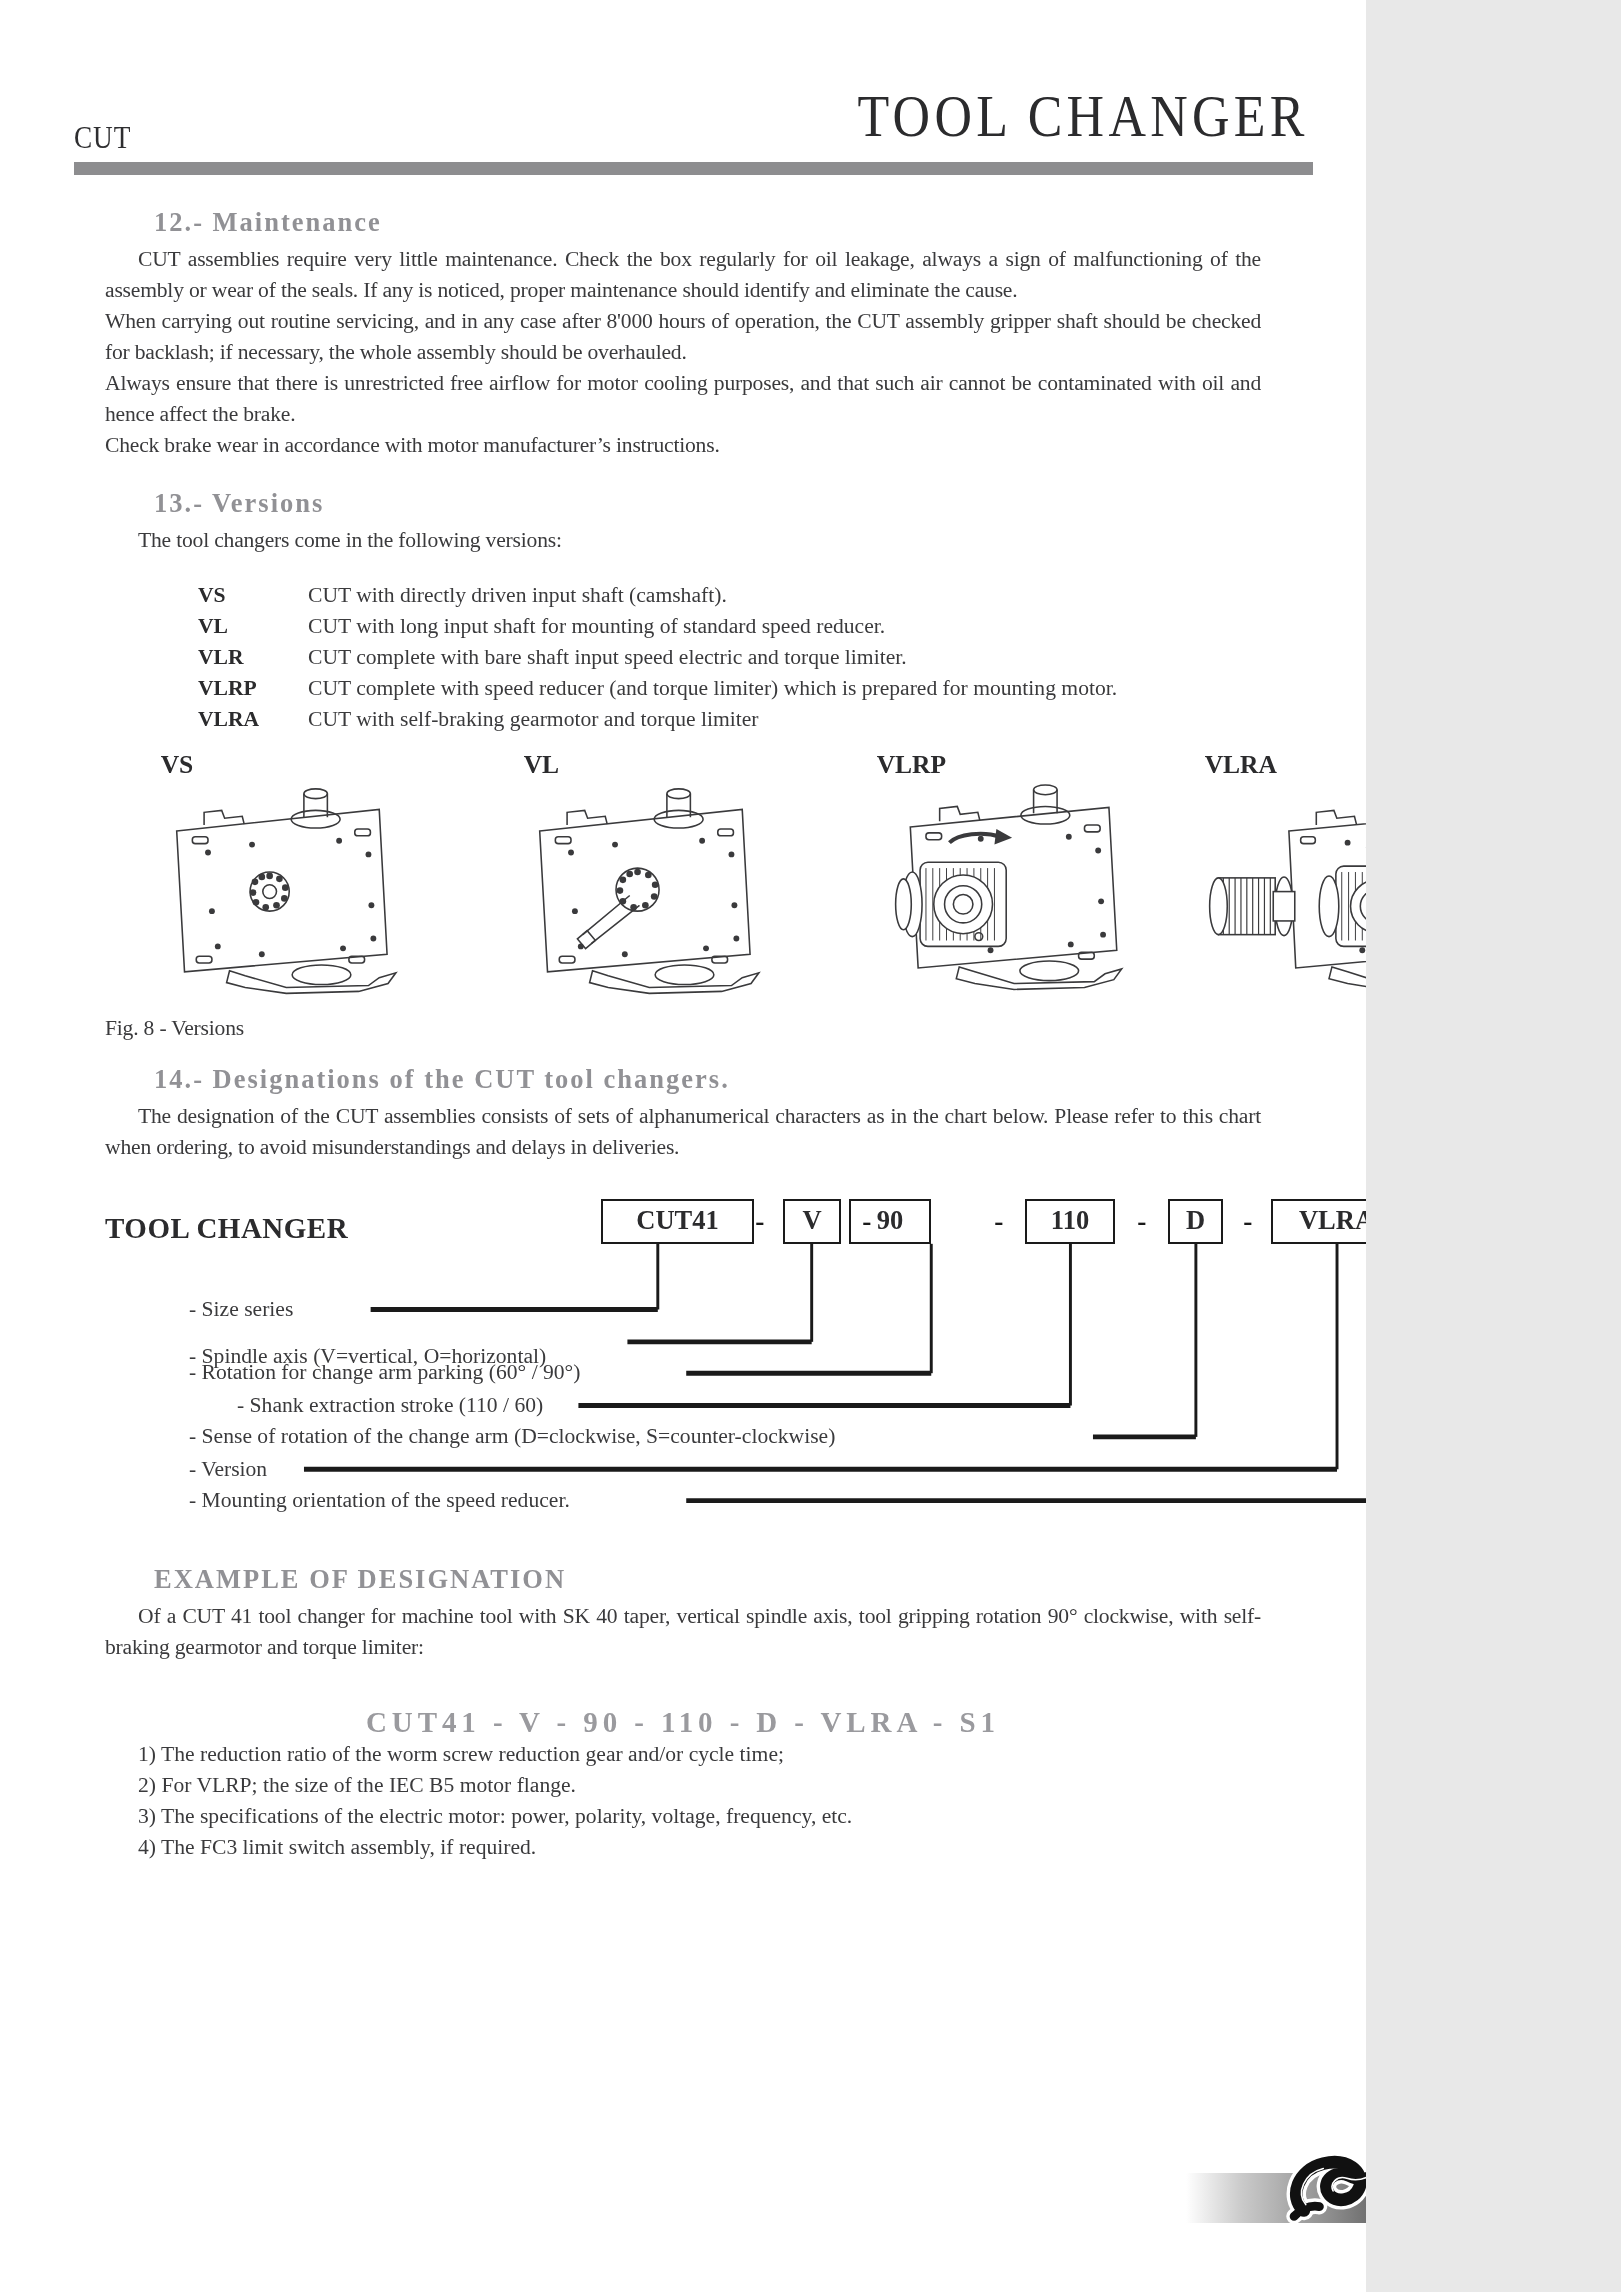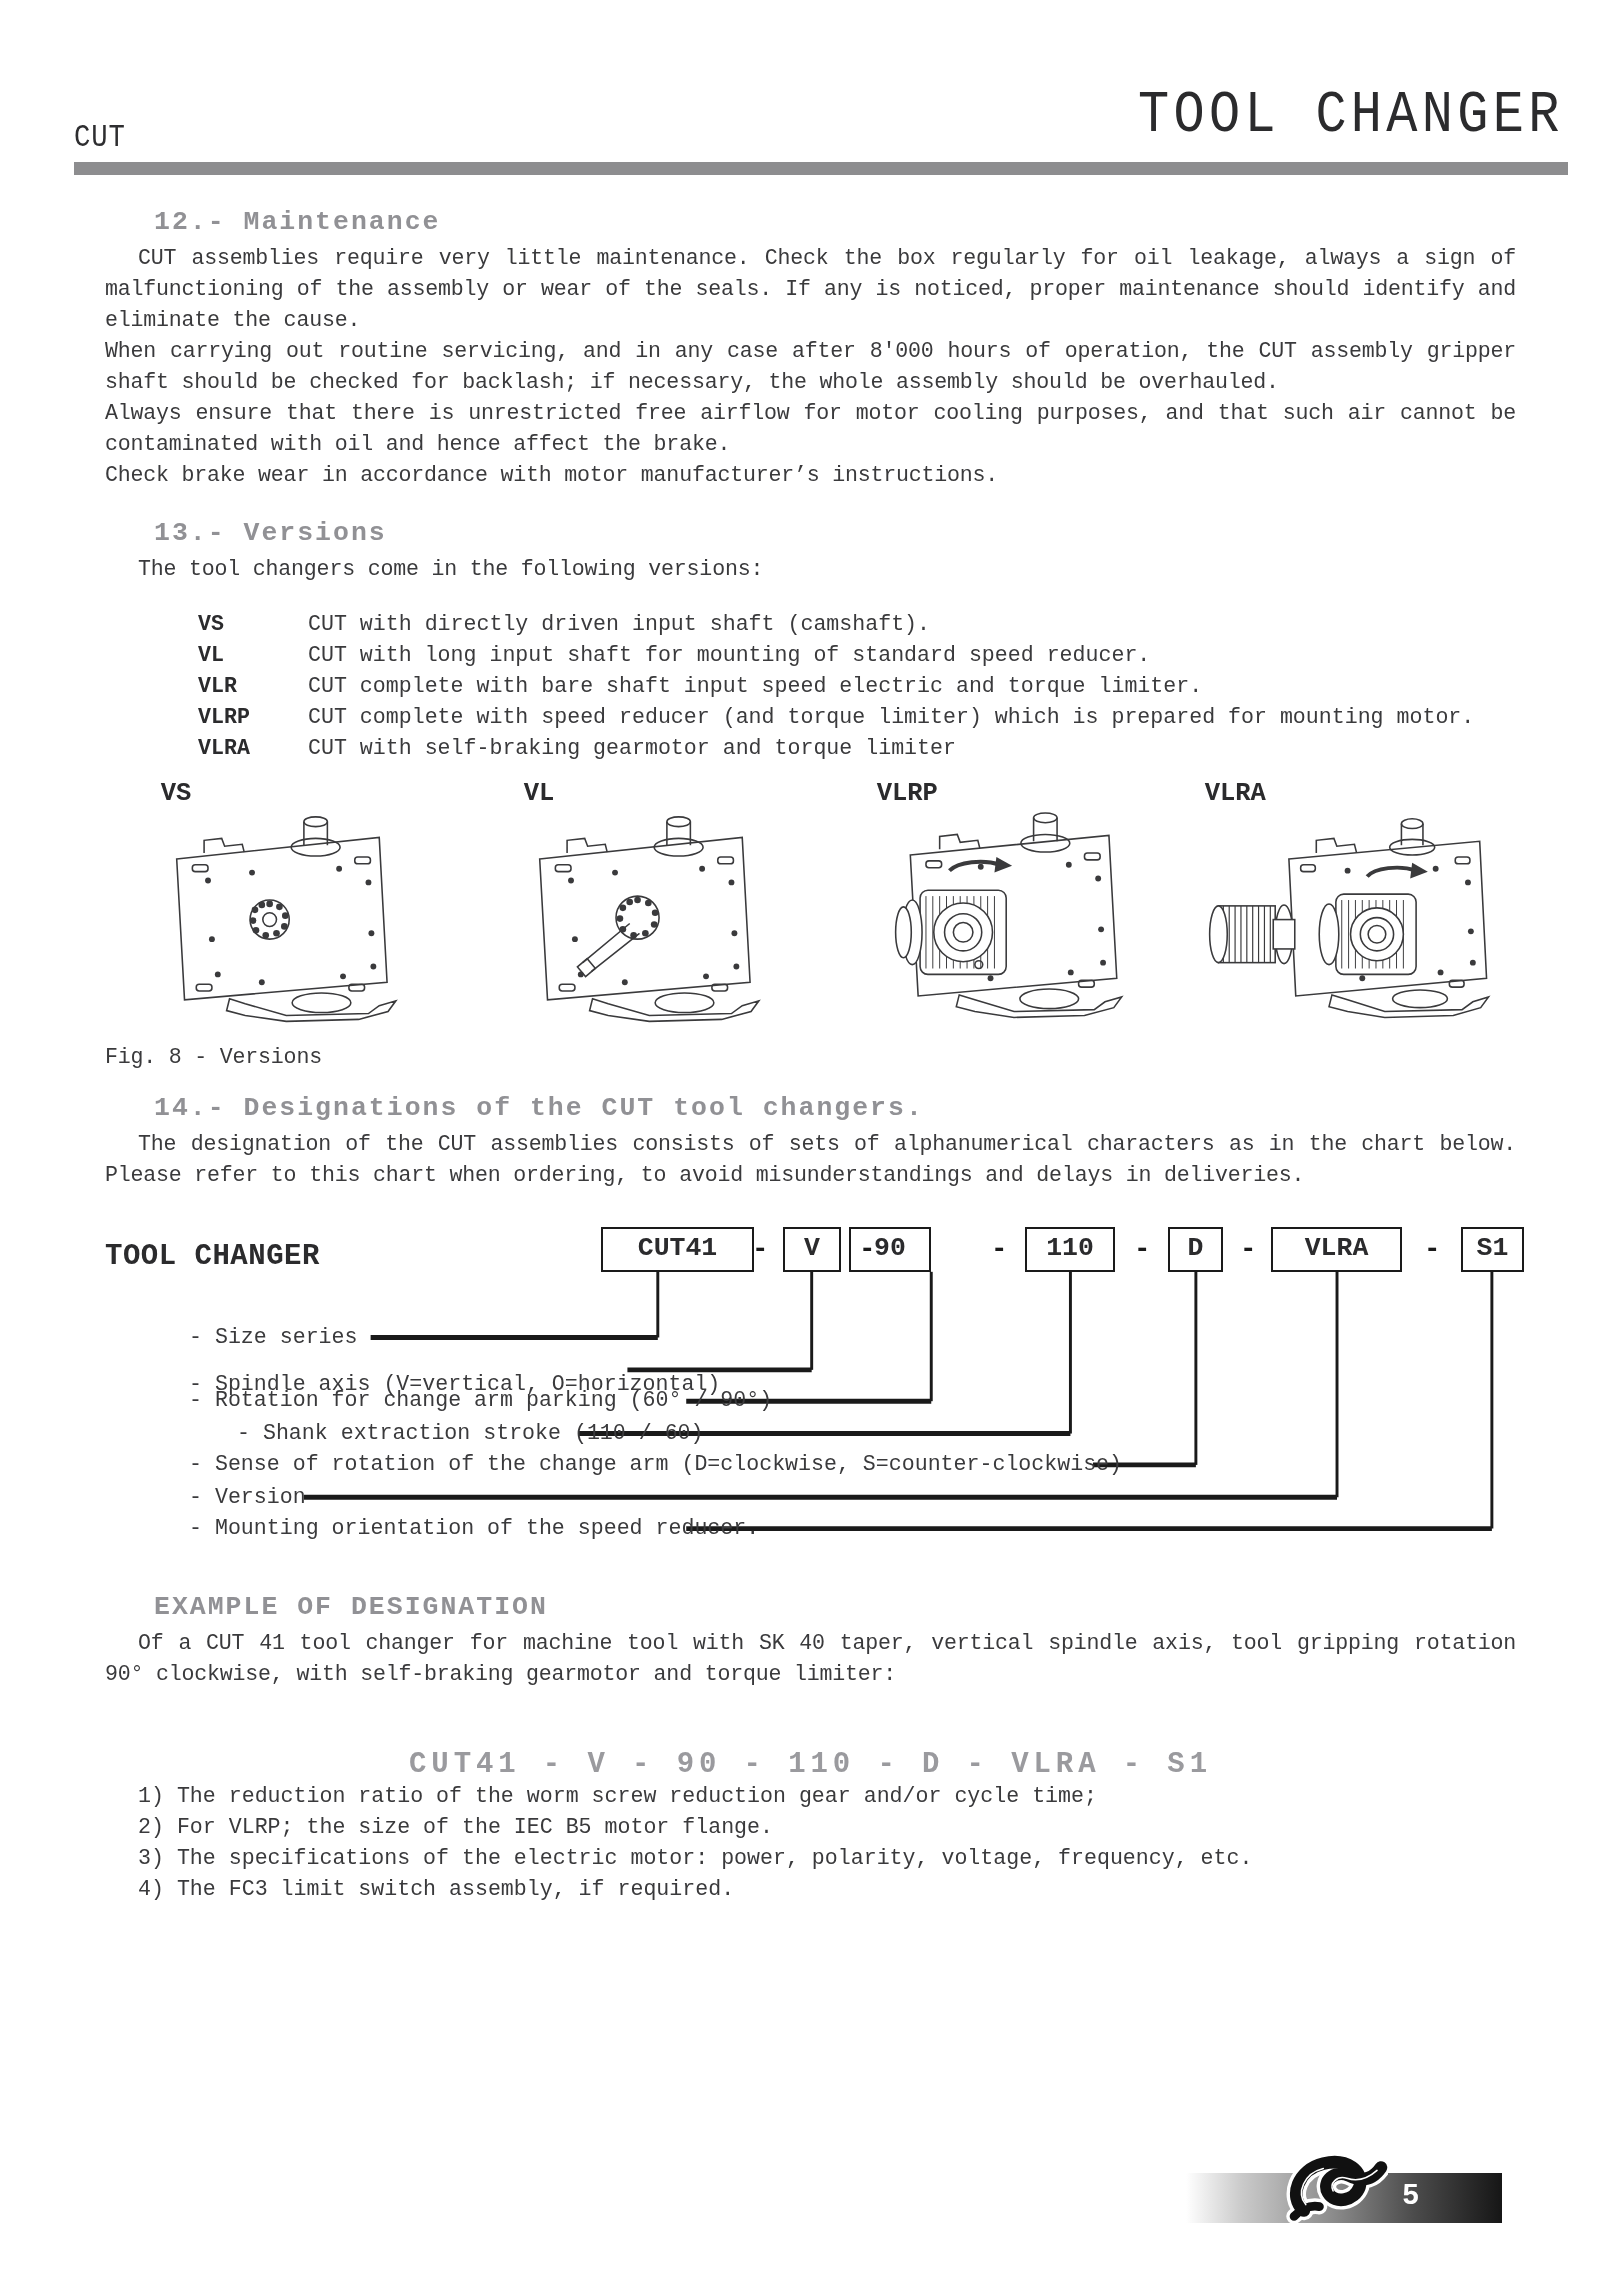--- a/index.html
+++ b/index.html
@@ -1,20 +1,20 @@
 <!DOCTYPE html>
 <html><head>
 <meta charset="utf-8">
 <style>
   html,body{margin:0;padding:0;background:#e8e8e8;}
   .page{
     position:relative;
-    width:1621px;height:2293px;
+    width:1366px;height:2293px;
     background:#ffffff;
-    font-family:Liberation Mono, monospace;
+    font-family:Liberation Serif, serif;
     color:#3a3a3c;
     overflow:hidden;
   }
   
   .header{position:relative;height:178px;}
   .brand{
     position:absolute;left:74px;top:120px;
     font-size:31px;font-weight:400;color:#2e2e30;
     letter-spacing:1px;transform:scaleX(.88);transform-origin:0 50%;
   }
@@ -58,21 +58,21 @@
   .seg-box{
     position:absolute;top:12.7px;height:45px;box-sizing:border-box;
     border:2.9px solid #1a1a1a;text-align:center;line-height:39px;
     font-size:26.5px;font-weight:bold;color:#2b2b2d;background:#fff;
   }
   .seg-sep{position:absolute;top:19.6px;width:15.7px;text-align:center;font-size:27.4px;font-weight:bold;color:#1a1a1a;}
   .legend-item{position:absolute;left:84px;font-size:21.6px;white-space:nowrap;color:#3a3a3c;}
   .chart-lines{position:absolute;left:0;top:0;pointer-events:none;}
   
   .example-designation{
-    margin-top:58px;text-align:center;
+    margin-top:43px;text-align:center;
     font-size:29px;font-weight:bold;color:#9a9a9e;letter-spacing:4.9px;
   }
   .ordering-list{margin:0 0 0 33px;}
   .ordering-list div{font-size:21.6px;line-height:31px;}
   
   .footer-bar{
     position:absolute;left:1186px;top:2173px;width:316px;height:50px;
     background:linear-gradient(to right,#ffffff 0%,#c9c9c9 18%,#8f8f8f 45%,#4c4c4c 72%,#161616 100%);
   }
   .page-number{

